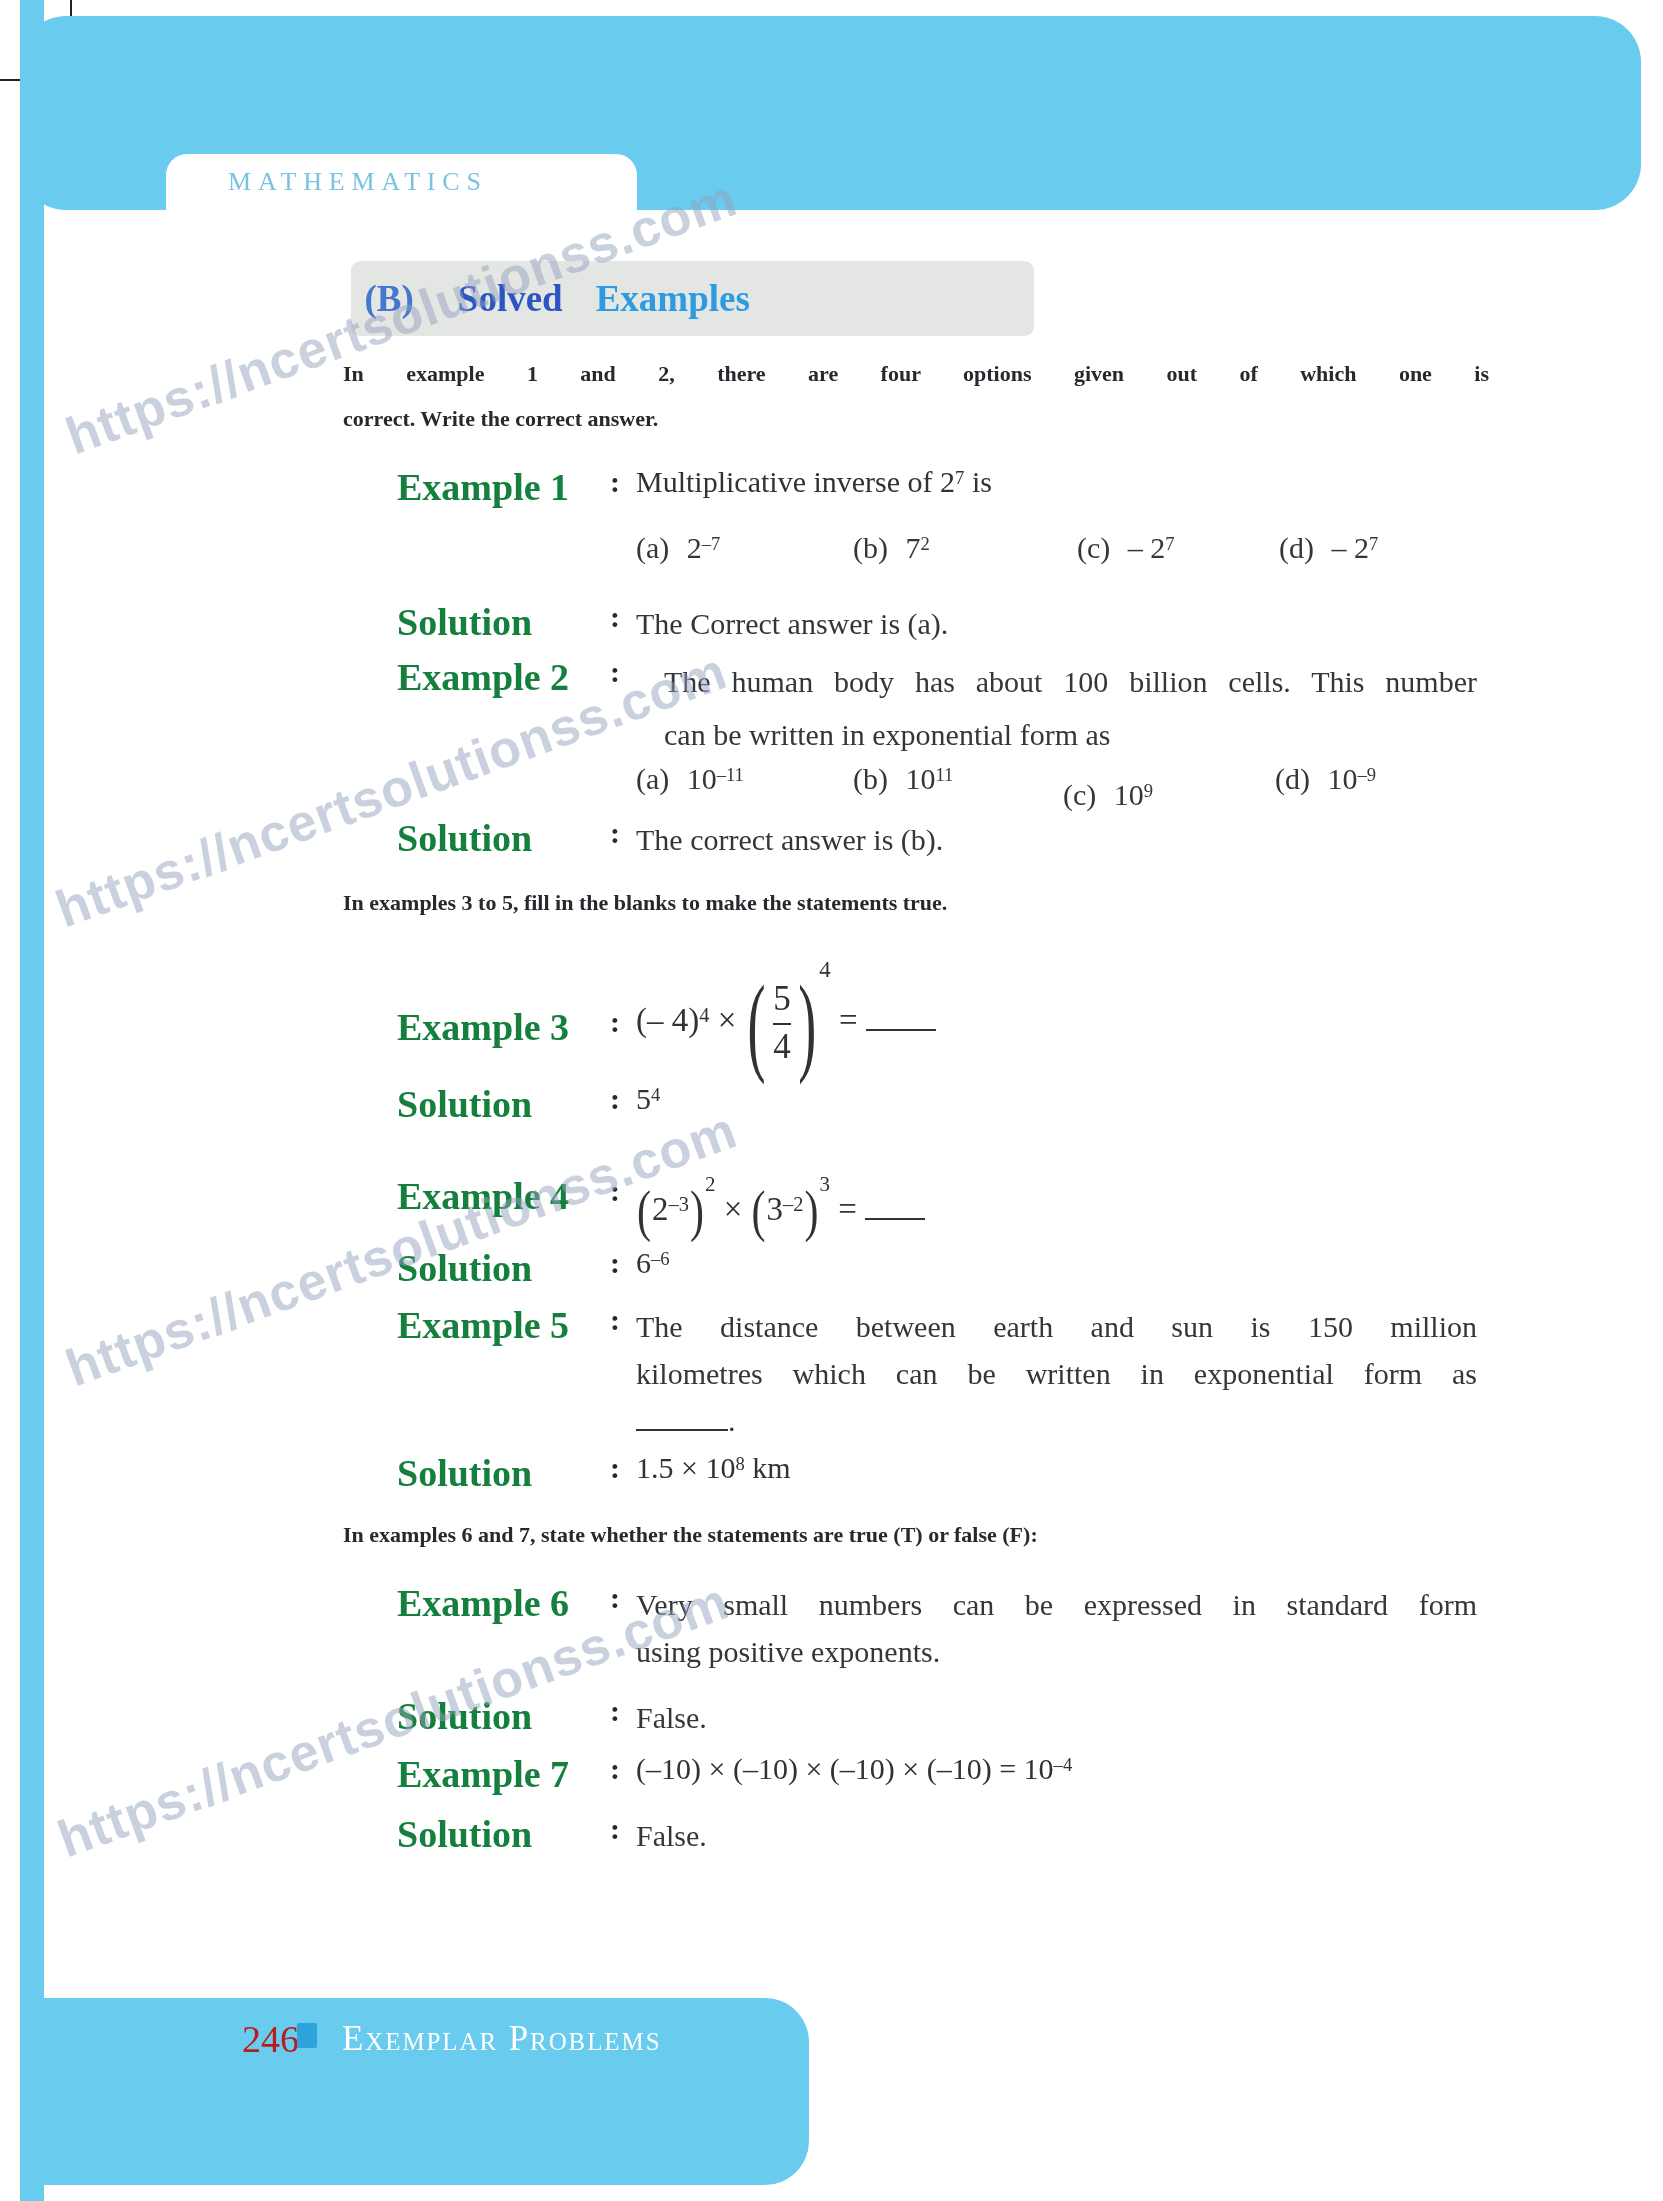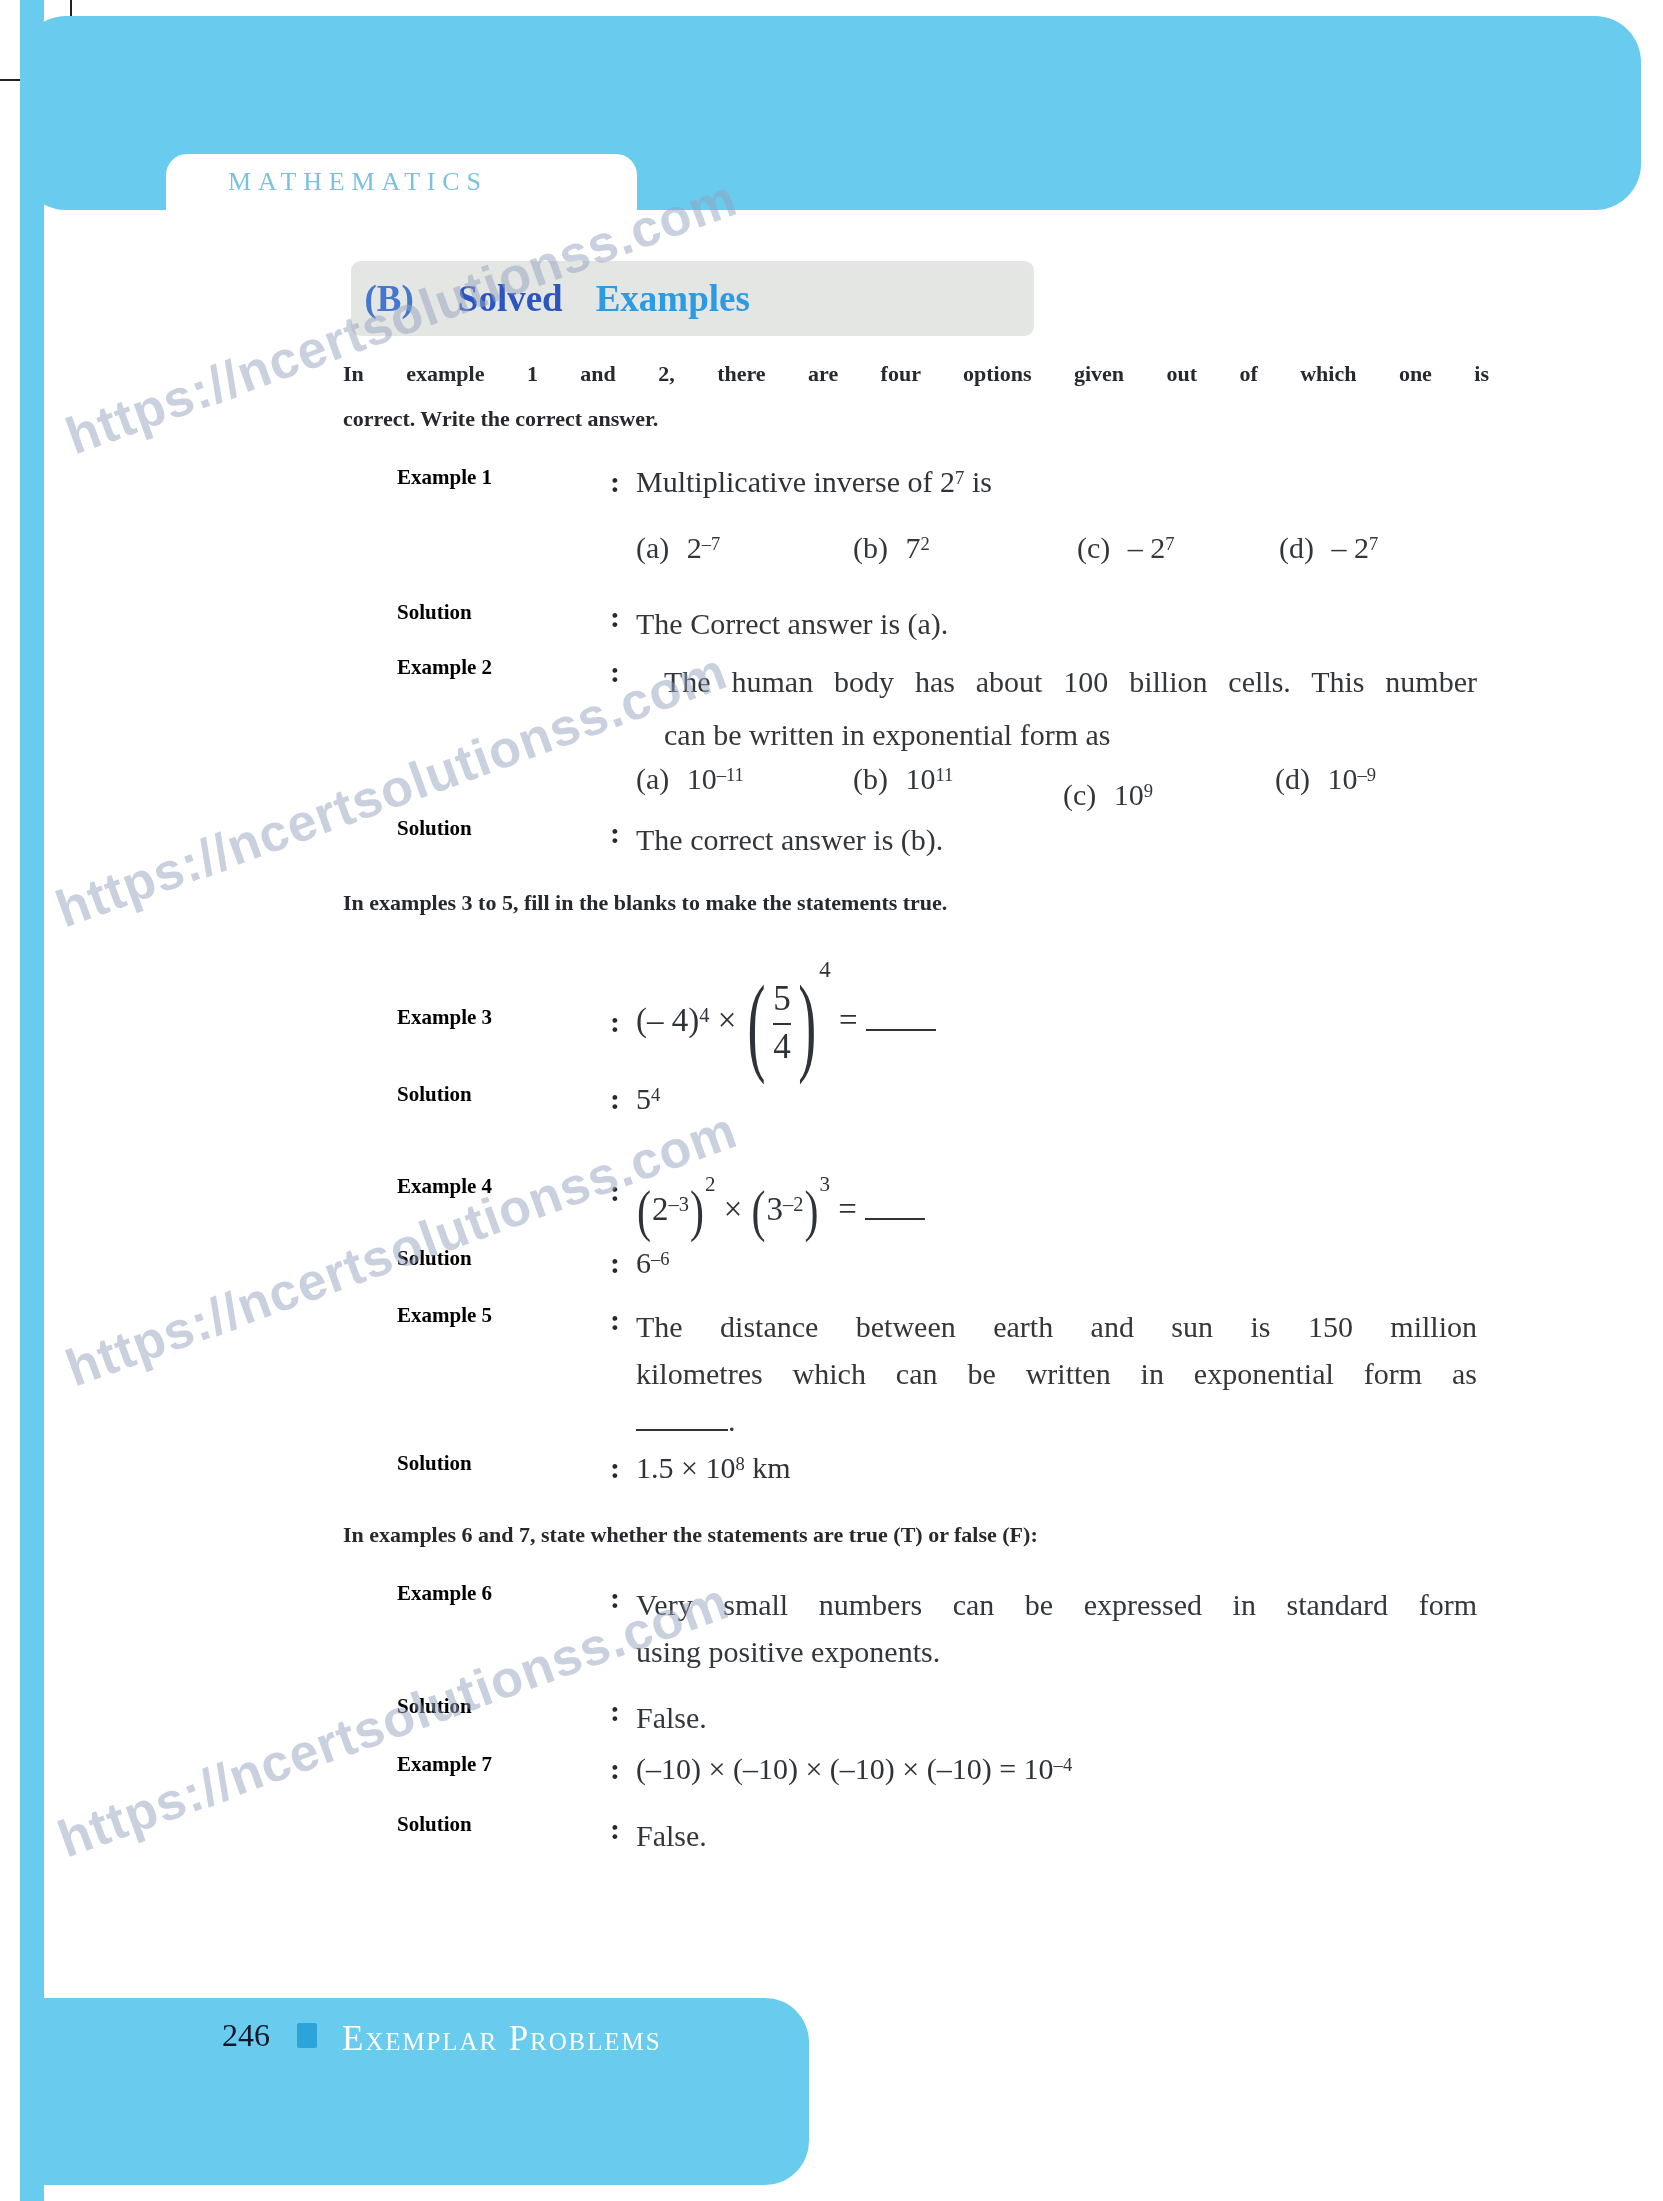--- a/index.html
+++ b/index.html
@@ -13,33 +13,33 @@
   .header-band{left:20px;top:16.4px;width:1621px;height:194px;background:#69ccef;border-radius:46px;}
   .title-box{left:166px;top:154px;width:471px;height:56px;background:#fff;border-radius:21px 21px 0 0;
              display:flex;align-items:center;padding-left:62px;box-sizing:border-box;}
   .title-text{font-size:26px;letter-spacing:6.8px;color:#7cc2e0;font-weight:400;}
   .strip{left:351px;top:261px;width:683px;height:75px;background:#e4e6e4;border-radius:9.7px;
          display:flex;align-items:center;padding-left:13.5px;box-sizing:border-box;}
   .h-prefix{font-size:37px;font-weight:700;color:#4577cf;margin-right:44px;}
   .h-solved{font-size:37px;font-weight:700;color:#2b55c0;margin-right:33px;}
   .h-examples{font-size:37px;font-weight:700;color:#2d9be2;}
   .footer-band{left:20px;top:1998px;width:789px;height:187px;background:#69ccef;border-radius:0 44px 44px 0;}
-  .f-num{left:202px;top:19.3px;font-size:32px;color:#0f172a;}
+  .f-num{left:222px;top:19.3px;font-size:38px;color:#b91c1c;}
   .f-bullet{left:277px;top:25px;width:20px;height:25px;background:#2ca4da;border-radius:1.9px;}
   .f-title{left:322px;top:21px;font-variant:small-caps;font-size:35px;letter-spacing:1.9px;color:#fff;}
   
   .wm{position:absolute;transform:rotate(-20deg);transform-origin:0 0;z-index:40;pointer-events:none;
       font-family:"Liberation Sans",sans-serif;font-weight:700;font-size:52px;letter-spacing:1px;
       color:rgba(147,162,190,0.5);white-space:nowrap;}
   
   .intro{left:343px;width:1146px;font-size:22px;font-weight:700;color:#26292d;line-height:45px;}
   .intro .ln{white-space:nowrap;}
   .intro .jl{white-space:normal;text-align:justify;text-align-last:justify;}
   .row{position:absolute;left:397px;width:1110px;}
-  .lbl{position:absolute;left:0;top:0;font-size:21px;font-weight:700;color:#000000;white-space:nowrap;}
+  .lbl{position:absolute;left:0;top:0;font-size:38px;font-weight:700;color:#15803d;white-space:nowrap;}
   .cln{position:absolute;left:213px;top:0;font-size:30px;font-weight:700;color:#26292d;}
   .cnt{position:absolute;left:239px;top:0;width:841px;font-size:30px;color:#33373a;}
   .cnt .ln{white-space:nowrap;line-height:47px;}
   .cnt .jl{white-space:normal;text-align:justify;text-align-last:justify;line-height:47px;}
   .lh55 .ln,.lh55 .jl{line-height:53px;margin-left:28px;}
   .opts{position:absolute;left:636px;width:888px;height:44px;font-size:30px;}
   .opt{position:absolute;white-space:nowrap;}
   .olabel{margin-right:17.4px;}
   
   .mathline{font-size:33px;color:#2f3337;white-space:nowrap;}

